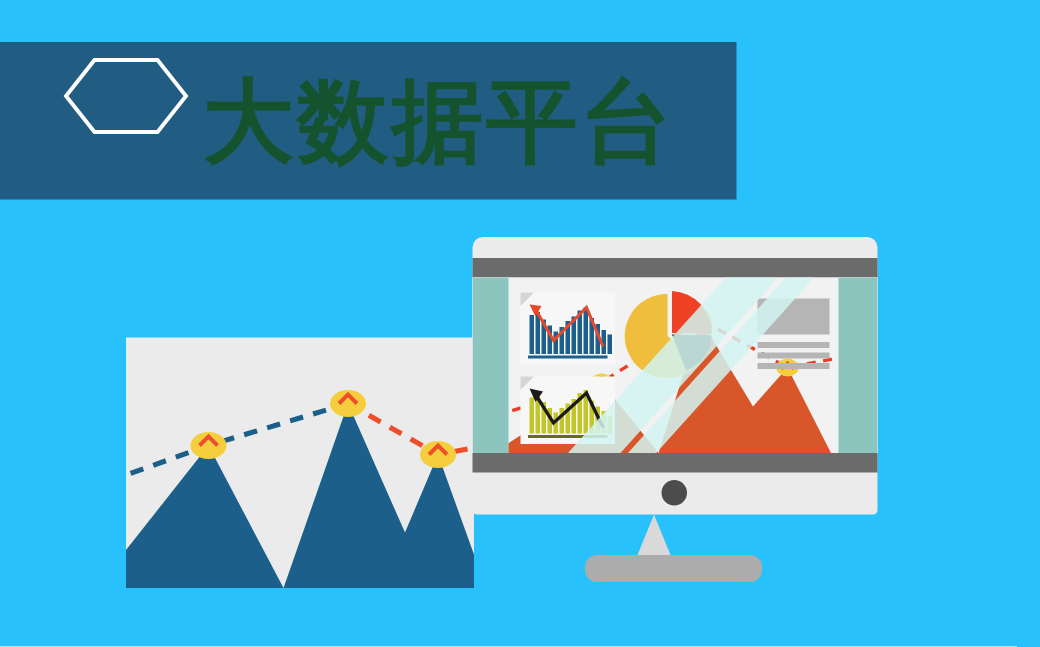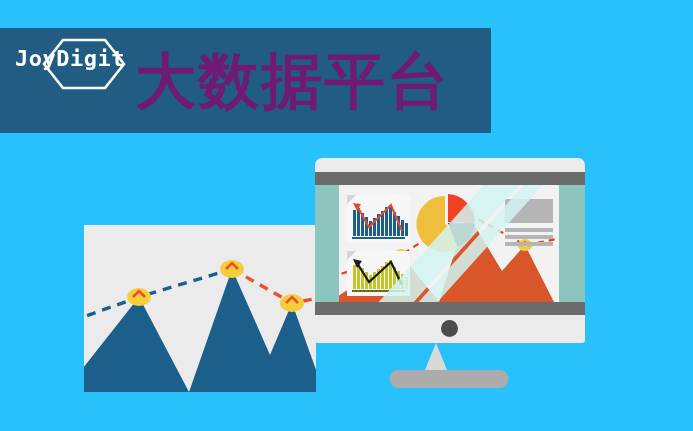--- a/index.html
+++ b/index.html
@@ -63,21 +63,21 @@
     color: #ffffff;
     font-size: 20px;
     font-weight: bold;
     letter-spacing: 1px;
     line-height: 1;
   }
   .banner-title {
     position: absolute;
     left: 135px;
     top: 48px;
-    color: #701a75;
+    color: #14532d;
     font-size: 61px;
     font-weight: bold;
     letter-spacing: 2px;
     line-height: 1.1;
     white-space: nowrap;
   }
 
   
   .left-panel {
     position: absolute;
@@ -202,21 +202,20 @@
 <body>
 
 <div id="banner">
 
   <div class="header-band"></div>
 
   <div class="logo-wrap">
     <svg class="hexagon" viewBox="0 0 84 52">
       <polygon points="21,2 63,2 82,26 63,50 21,50 2,26" fill="none" stroke="#ffffff" stroke-width="2.6"></polygon>
     </svg>
-    <div class="logo-latin">JoyDigit</div>
   </div>
 
   <div class="banner-title">大数据平台</div>
 
   <div class="left-panel">
     <svg width="232" height="167" viewBox="0 0 232 167">
 
       <polygon points="-20,167 55,72 105,167 148,44 186,130 208,78 240,167" fill="#1c5f8a"></polygon>
 
       <polyline points="-12,96 55,72 148,44" fill="none" stroke="#1c5f8a" stroke-width="3.4" stroke-dasharray="9 7"></polyline>

